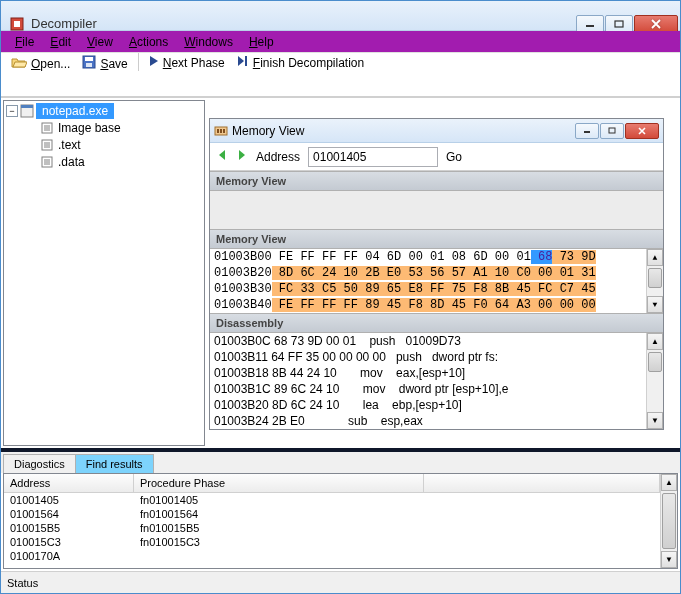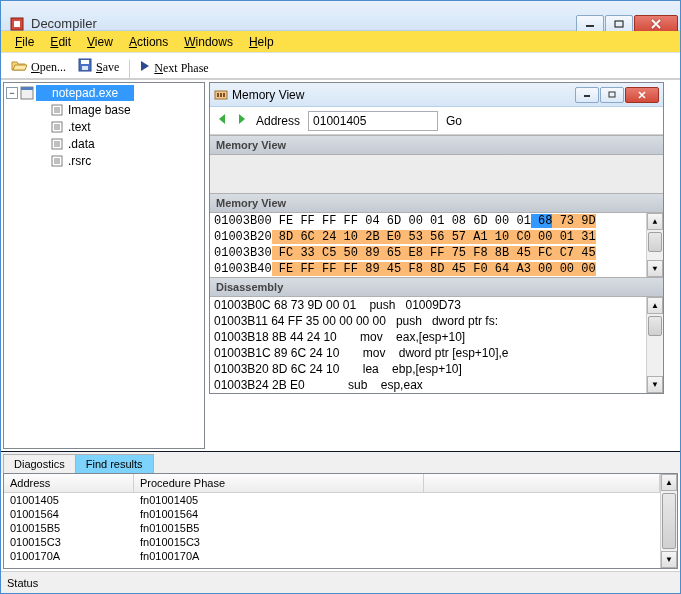--- a/index.html
+++ b/index.html
@@ -8,71 +8,71 @@
 .window { border: 1px solid #4a8ccc; background: #fff; display: flex; flex-direction: column; height: 594px; }
 
 .titlebar { background: linear-gradient(to bottom, #e8f1fb, #d4e5f7); height: 30px; display: flex; align-items: center; padding: 16px 2px 0 8px; border-bottom: 1px solid #b8d0e8; }
 .titlebar .app-icon { width: 16px; height: 16px; margin-right: 6px; display: inline-flex; align-items: center; }
 .titlebar .title { flex: 1; color: #333; font-size: 13px; }
 .winbtns { display: flex; gap: 0; }
 .winbtn { width: 28px; height: 18px; border: 1px solid #8aa8c7; background: linear-gradient(to bottom, #f5f9fd, #dce9f7); display: flex; align-items: center; justify-content: center; font-size: 10px; margin-left: 1px; border-radius: 2px; cursor: pointer; }
 .winbtn.close { background: linear-gradient(to bottom, #e77b6f, #d24a3a); border-color: #a03020; color: #fff; width: 44px; }
 .winbtn.close svg { filter: drop-shadow(0 0 1px rgba(0,0,0,0.3)); }
 
-.menubar { background: #fde047; height: 22px; display: flex; align-items: center; padding: 0 6px; border-bottom: 1px solid #e0e0e0; }
+.menubar { background: #a21caf; height: 22px; display: flex; align-items: center; padding: 0 6px; border-bottom: 1px solid #e0e0e0; }
 .menubar .menu-item { padding: 2px 8px; cursor: pointer; }
 .mnemonic { text-decoration: underline; }
 
-.toolbar { background: #fff; height: 26px; display: flex; align-items: flex-end; padding: 0 6px; border-bottom: 1px solid #d0d0d0; gap: 4px; font-family: Liberation Serif, serif; }
+.toolbar { background: #fff; height: 44px; display: flex; align-items: flex-start; padding: 0 6px; border-bottom: 1px solid #d0d0d0; gap: 4px; }
 .toolbar .tb-btn { display: flex; align-items: center; gap: 4px; padding: 2px 4px; cursor: pointer; }
 .toolbar .sep { width: 1px; height: 18px; background: #ccc; margin: 0 2px; }
 
 .content { flex: 1; display: flex; border-top: 1px solid #d0d0d0; position: relative; overflow: hidden; }
 
 .tree-pane { width: 202px; background: #fff; border: 1px solid #828790; margin: 2px; padding: 2px; overflow: auto; }
 .tree-root { display: flex; align-items: center; gap: 2px; }
 .tree-expand { width: 12px; height: 12px; border: 1px solid #8899aa; display: flex; align-items: center; justify-content: center; font-size: 9px; line-height: 1; cursor: pointer; background: #fff; }
-.tree-item { display: flex; align-items: center; gap: 4px; padding: 1px 16px; }
+.tree-item { display: flex; align-items: center; gap: 4px; padding: 1px 6px; }
 .tree-item.selected { background: #3399ff; color: #fff; }
 .tree-children { margin-left: 28px; }
 .tree-children .tree-item { margin: 1px 0; }
 .file-icon { width: 14px; height: 14px; display: inline-flex; }
 
-.memory-view { position: absolute; left: 208px; top: 2px; width: 455px; border: 1px solid #828790; background: #ececec; display: flex; flex-direction: column; }
+.memory-view { position: absolute; left: 208px; top: 20px; width: 455px; border: 1px solid #828790; background: #ececec; display: flex; flex-direction: column; }
 .mv-titlebar { height: 24px; background: linear-gradient(to bottom, #eaf2fb, #d6e6f7); display: flex; align-items: center; padding: 0 4px; border-bottom: 1px solid #b8d0e8; }
 .mv-titlebar .mv-icon { width: 14px; height: 14px; margin-right: 4px; }
 .mv-titlebar .mv-title { flex: 1; font-size: 12px; }
 .mv-winbtns { display: flex; }
 .mv-winbtn { width: 24px; height: 16px; border: 1px solid #8aa8c7; background: linear-gradient(to bottom, #f5f9fd, #dce9f7); display: flex; align-items: center; justify-content: center; font-size: 9px; margin-left: 1px; border-radius: 2px; cursor: pointer; }
 .mv-winbtn.close { background: linear-gradient(to bottom, #e77b6f, #d24a3a); border-color: #a03020; color: #fff; width: 34px; }
 
 .mv-navbar { height: 28px; background: #fff; display: flex; align-items: center; padding: 0 6px; gap: 8px; border-bottom: 1px solid #d0d0d0; }
 .nav-arrow { cursor: pointer; }
 .addr-input { border: 1px solid #abadb3; padding: 2px 4px; width: 130px; font-family: inherit; font-size: 12px; }
 
 .mv-section-header { background: linear-gradient(to bottom, #d8dde3, #c4cad2); padding: 3px 6px; font-weight: bold; color: #444; font-size: 11px; border-top: 1px solid #b0b0b0; border-bottom: 1px solid #b0b0b0; }
 .mv-blank { background: #ececec; height: 38px; }
 
 .hex-area { font-family: "Courier New", monospace; font-size: 12px; background: #fff; position: relative; display: flex; }
 .hex-content { flex: 1; overflow: hidden; }
 .hex-row { white-space: pre; line-height: 16px; padding: 0 4px; }
 .hex-row .addr { color: #000; }
 .hex-row .bytes { }
 .hex-row .hl-pink { background: #fdba74; }
-.hex-row .hl-blue { background: #3399ff; color: #000000; }
+.hex-row .hl-blue { background: #3399ff; color: #4c1d95; }
 .scrollbar-v { width: 17px; background: #f0f0f0; border-left: 1px solid #d0d0d0; display: flex; flex-direction: column; }
 .sb-btn { height: 17px; background: linear-gradient(to bottom, #f5f5f5, #e0e0e0); border: 1px solid #b0b0b0; display: flex; align-items: center; justify-content: center; font-size: 8px; cursor: pointer; }
 .sb-track { flex: 1; background: #f0f0f0; position: relative; }
 .sb-thumb { position: absolute; left: 1px; right: 1px; background: linear-gradient(to bottom, #e8e8e8, #d0d0d0); border: 1px solid #a0a0a0; border-radius: 2px; }
 
 .disasm-area { font-family: Liberation Sans, sans-serif; font-size: 12px; background: #fff; display: flex; }
 .disasm-content { flex: 1; overflow: hidden; }
 .disasm-row { white-space: pre; line-height: 16px; padding: 0 4px; }
 
-.bottom-pane { border-top: 1px solid #0f172a; }
+.bottom-pane { border-top: 4px solid #0f172a; }
 .tabs-row { display: flex; background: #f0f0f0; padding: 2px 2px 0 2px; }
 .tab { padding: 3px 10px; border: 1px solid #b0b0b0; background: #f0f0f0; cursor: pointer; font-size: 11px; margin-right: -1px; border-bottom: none; }
 .tab.active { background: #7dd3fc; position: relative; z-index: 1; }
 .tab-body { border: 1px solid #828790; margin: 0 2px 2px 2px; background: #fff; height: 96px; display: flex; }
 .results-table { flex: 1; }
 .results-header { display: flex; background: linear-gradient(to bottom, #fdfdfd, #ececec); border-bottom: 1px solid #d0d0d0; }
 .results-header .col { padding: 3px 6px; border-right: 1px solid #d0d0d0; font-size: 11px; }
 .col-addr { width: 130px; }
 .col-proc { width: 290px; }
 .results-body .res-row { display: flex; padding: 1px 0; }
@@ -139,20 +139,27 @@
           </svg></span>
       <span><span class="mnemonic">S</span>ave</span>
     </span>
     <span class="sep"></span>
     <span class="tb-btn">
       <span><svg width="10" height="12">
             <path d="M1 1 L9 6 L1 11 z" fill="#2a4a90"></path>
           </svg></span>
       <span><span class="mnemonic">N</span>ext Phase</span>
     </span>
+    <span class="tb-btn">
+      <span><svg width="12" height="12">
+            <path d="M1 1 L7 6 L1 11 z" fill="#2a4a90"></path>
+            <rect x="8" y="1" width="2" height="10" fill="#2a4a90"></rect>
+          </svg></span>
+      <span><span class="mnemonic">F</span>inish Decompilation</span>
+    </span>
   </div>
 
   <div class="content">
 
     <div class="tree-pane">
       <div class="tree-root">
         <span class="tree-expand">−</span>
         <span class="file-icon">
             <svg viewBox="0 0 14 14">
               <rect x="1" y="1" width="12" height="12" fill="#f0f0f0" stroke="#808080"></rect>
@@ -187,31 +194,20 @@
         <div class="tree-item">
             <span class="file-icon">
               <svg viewBox="0 0 14 14">
                 <rect x="2" y="2" width="10" height="10" fill="#fff" stroke="#808080"></rect>
                 <line x1="4" y1="5" x2="10" y2="5" stroke="#808080"></line>
                 <line x1="4" y1="7" x2="10" y2="7" stroke="#808080"></line>
                 <line x1="4" y1="9" x2="10" y2="9" stroke="#808080"></line>
               </svg>
             </span>
             <span>.data</span>
-          </div>
-        <div class="tree-item">
-            <span class="file-icon">
-              <svg viewBox="0 0 14 14">
-                <rect x="2" y="2" width="10" height="10" fill="#fff" stroke="#808080"></rect>
-                <line x1="4" y1="5" x2="10" y2="5" stroke="#808080"></line>
-                <line x1="4" y1="7" x2="10" y2="7" stroke="#808080"></line>
-                <line x1="4" y1="9" x2="10" y2="9" stroke="#808080"></line>
-              </svg>
-            </span>
-            <span>.rsrc</span>
           </div>
       </div>
     </div>
 
     <div class="memory-view">
       <div class="mv-titlebar">
         <span class="mv-icon"><svg viewBox="0 0 14 14">
               <rect x="1" y="3" width="12" height="8" fill="#f0c890" stroke="#a07030"></rect>
               <rect x="3" y="5" width="2" height="4" fill="#805020"></rect>
               <rect x="6" y="5" width="2" height="4" fill="#805020"></rect>
@@ -316,21 +312,20 @@
             <div class="res-row">
               <span class="cell col-addr">010015B5</span>
               <span class="cell col-proc">fn010015B5</span>
             </div>
             <div class="res-row">
               <span class="cell col-addr">010015C3</span>
               <span class="cell col-proc">fn010015C3</span>
             </div>
             <div class="res-row">
               <span class="cell col-addr">0100170A</span>
-              <span class="cell col-proc">fn0100170A</span>
             </div>
           </div>
       </div>
       <div class="scrollbar-v">
         <div class="sb-btn">▲</div>
         <div class="sb-track">
             <div class="sb-thumb" style="top:2px;bottom:2px;"></div>
           </div>
         <div class="sb-btn">▼</div>
       </div>

